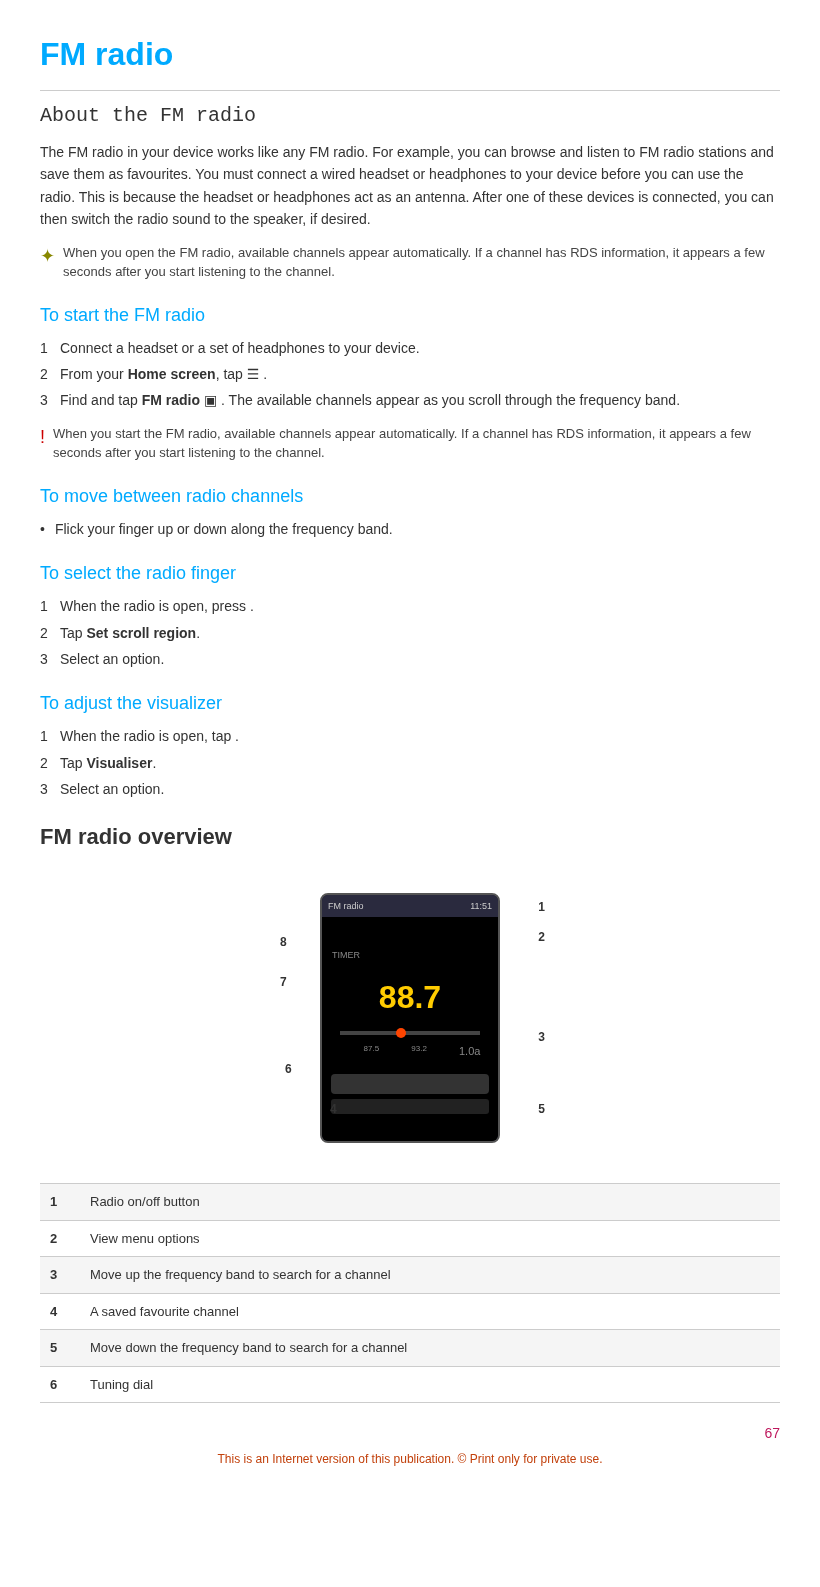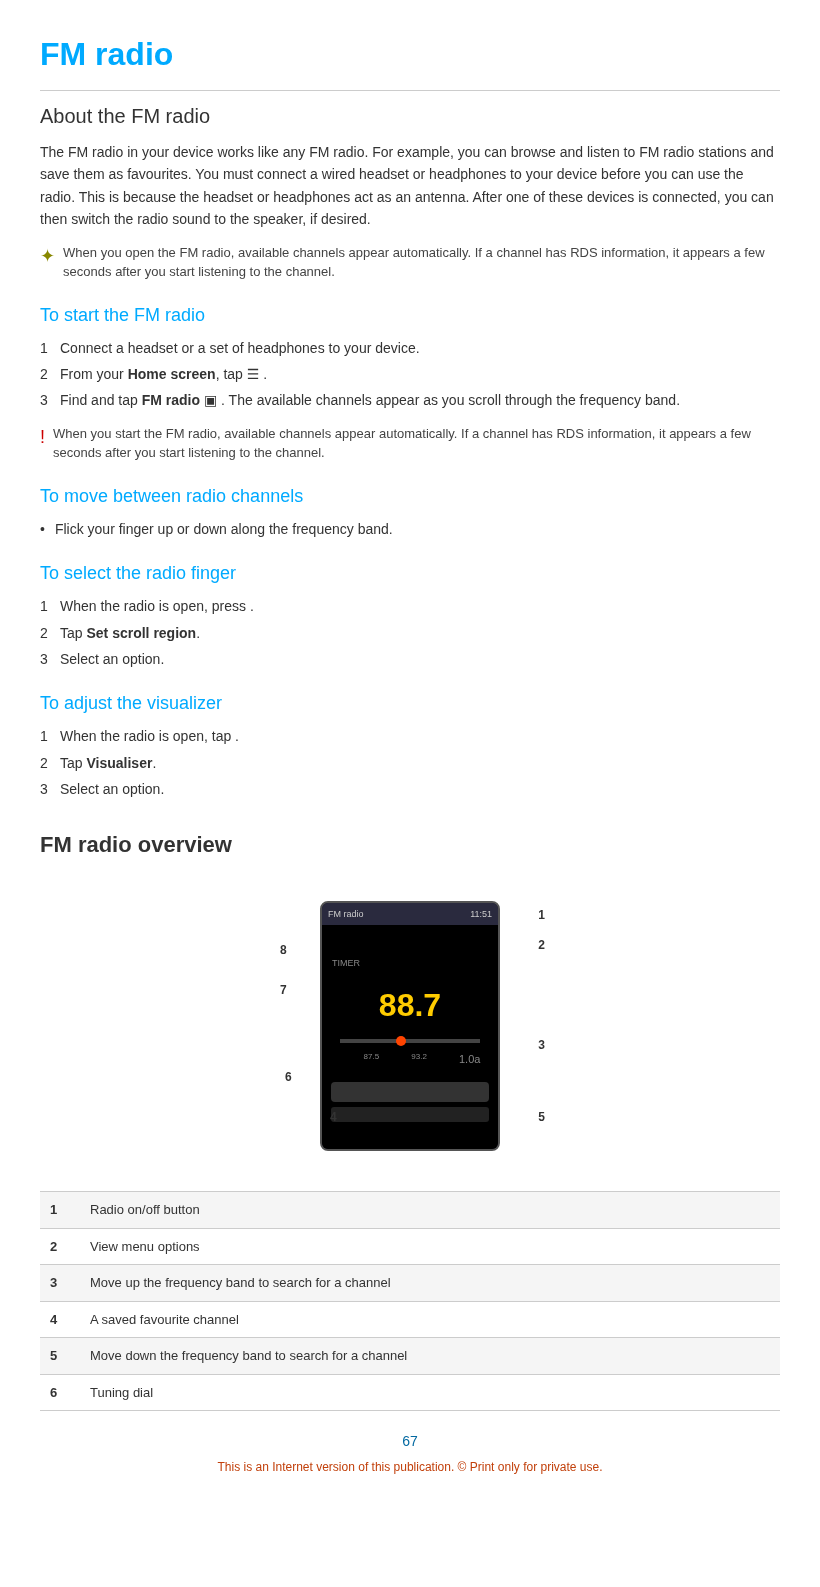--- a/index.html
+++ b/index.html
@@ -21,20 +21,21 @@
       margin-bottom: 10px;
       padding-bottom: 12px;
       border-bottom: 1px solid #cccccc;
     }
 
     .section-heading {
       font-size: 20px;
       font-weight: normal;
       color: #333333;
       margin-bottom: 10px;
+      font-family: Liberation Mono, monospace;
     }
 
     .body-text {
       font-size: 14px;
       color: #333333;
       line-height: 1.6;
       margin-bottom: 12px;
     }
 
     .tip-box {
@@ -112,21 +113,21 @@
     .bullet-list li::before {
       content: "•";
       margin-right: 10px;
       flex-shrink: 0;
     }
 
     .fm-overview-heading {
       font-size: 22px;
       font-weight: bold;
       color: #333333;
-      margin-top: 28px;
+      margin-top: 20px;
       margin-bottom: 20px;
     }
 
     .fm-image-container {
       display: flex;
       justify-content: center;
       margin: 0 0 20px 0;
     }
 
     .fm-diagram {
@@ -247,22 +248,22 @@
       color: #333;
     }
 
     .overview-table td:first-child {
       width: 40px;
       font-weight: bold;
       color: #333;
     }
 
     .page-number {
-      text-align: center;
-      color: #0369a1;
+      text-align: right;
+      color: #be185d;
       font-size: 14px;
       margin: 20px 0 4px 0;
     }
 
     .footer-text {
       text-align: center;
       font-size: 12px;
       color: #c2410c;
       margin-top: 6px;
     }

